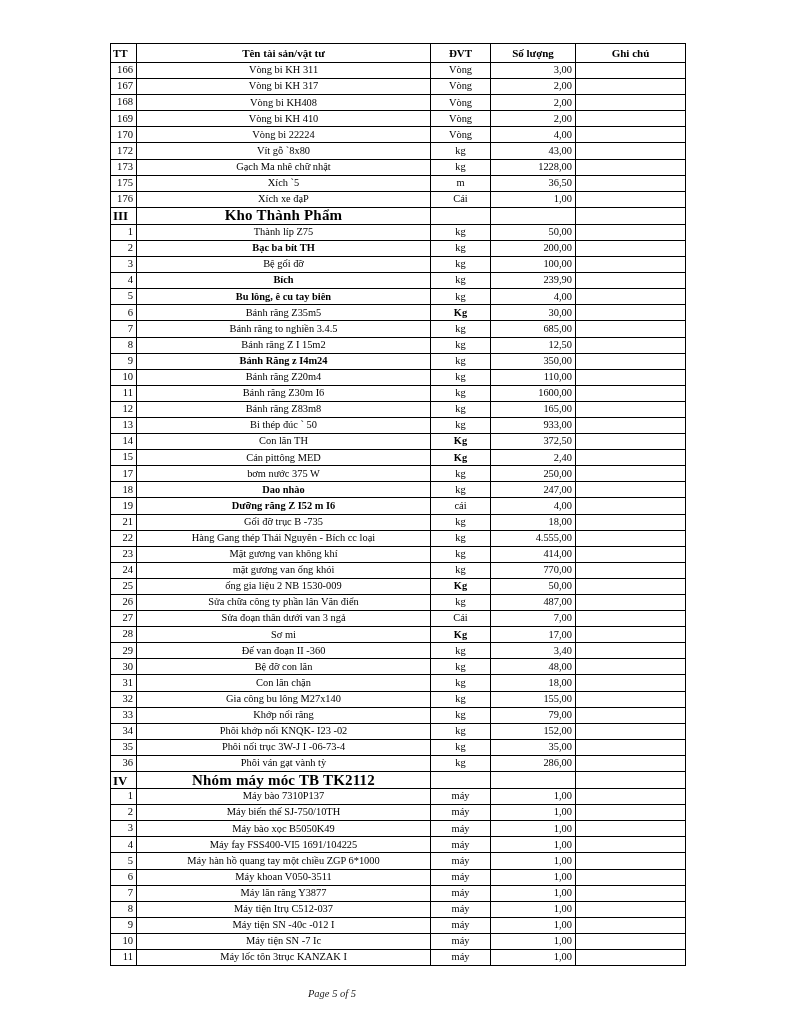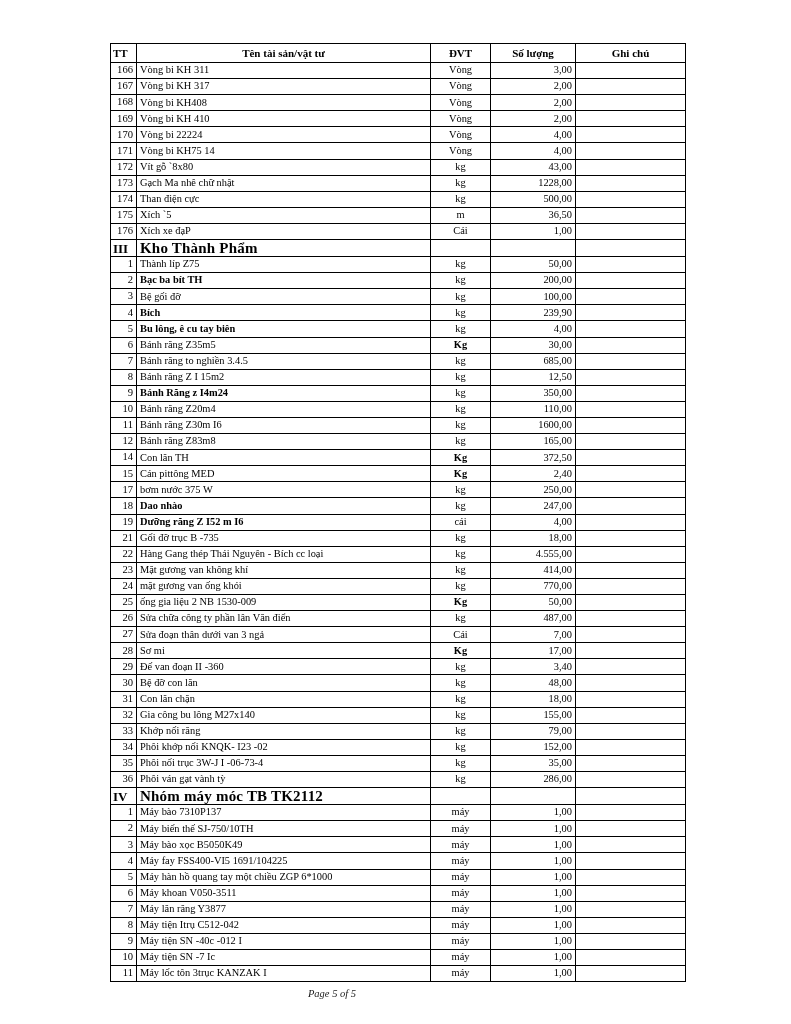--- a/index.html
+++ b/index.html
@@ -55,21 +55,21 @@
     text-align: center;
     font-weight: bold;
     font-size: 11px;
     border-bottom: 1.6px solid #000;
     border-top: 1.6px solid #000;
     margin-top: 23px;
   }
   table.inv thead th.h-tt { text-align: left; padding-left: 2px; }
 
   td.tt    { text-align: right; padding-right: 3px; font-size: 10.6px; }
-  td.name  { text-align: left; padding-left: 4px; }
+  td.name  { text-align: center; padding-left: 4px; }
   td.unit  { text-align: center; }
   td.qty   { text-align: right; padding-right: 4px; }
   td.note  { text-align: left; }
 
   tr.section td.tt {
     text-align: left;
     font-weight: bold;
     padding-left: 2px;
     font-size: 13px;
   }
@@ -148,45 +148,31 @@
             <td class="note"></td>
           </tr>
           <tr>
             <td class="tt">170</td>
             <td class="name">Vòng bi 22224</td>
             <td class="unit">Vòng</td>
             <td class="qty">4,00</td>
             <td class="note"></td>
           </tr>
           <tr>
-            <td class="tt">171</td>
-            <td class="name">Vòng bi  KH75 14</td>
-            <td class="unit">Vòng</td>
-            <td class="qty">4,00</td>
-            <td class="note"></td>
-          </tr>
-          <tr>
             <td class="tt">172</td>
             <td class="name">Vít gỗ `8x80</td>
             <td class="unit">kg</td>
             <td class="qty">43,00</td>
             <td class="note"></td>
           </tr>
           <tr>
             <td class="tt">173</td>
             <td class="name">Gạch Ma nhê chữ nhật</td>
             <td class="unit">kg</td>
             <td class="qty">1228,00</td>
-            <td class="note"></td>
-          </tr>
-          <tr>
-            <td class="tt">174</td>
-            <td class="name">Than điện cực</td>
-            <td class="unit">kg</td>
-            <td class="qty">500,00</td>
             <td class="note"></td>
           </tr>
           <tr>
             <td class="tt">175</td>
             <td class="name">Xích `5</td>
             <td class="unit">m</td>
             <td class="qty">36,50</td>
             <td class="note"></td>
           </tr>
           <tr>
@@ -281,20 +267,27 @@
             <td class="note"></td>
           </tr>
           <tr>
             <td class="tt">12</td>
             <td class="name">Bánh răng Z83m8</td>
             <td class="unit">kg</td>
             <td class="qty">165,00</td>
             <td class="note"></td>
           </tr>
           <tr>
+            <td class="tt">13</td>
+            <td class="name">Bi thép đúc ` 50</td>
+            <td class="unit">kg</td>
+            <td class="qty">933,00</td>
+            <td class="note"></td>
+          </tr>
+          <tr>
             <td class="tt">14</td>
             <td class="name">Con lăn TH</td>
             <td class="unit cap">Kg</td>
             <td class="qty">372,50</td>
             <td class="note"></td>
           </tr>
           <tr>
             <td class="tt">15</td>
             <td class="name">Cán pittông  MED</td>
             <td class="unit cap">Kg</td>
@@ -485,21 +478,21 @@
           </tr>
           <tr>
             <td class="tt">7</td>
             <td class="name">Máy lăn răng Y3877</td>
             <td class="unit">máy</td>
             <td class="qty">1,00</td>
             <td class="note"></td>
           </tr>
           <tr>
             <td class="tt">8</td>
-            <td class="name">Máy tiện  Itrụ C512-042</td>
+            <td class="name">Máy tiện  Itrụ C512-037</td>
             <td class="unit">máy</td>
             <td class="qty">1,00</td>
             <td class="note"></td>
           </tr>
           <tr>
             <td class="tt">9</td>
             <td class="name">Máy tiện SN -40c -012 I</td>
             <td class="unit">máy</td>
             <td class="qty">1,00</td>
             <td class="note"></td>

